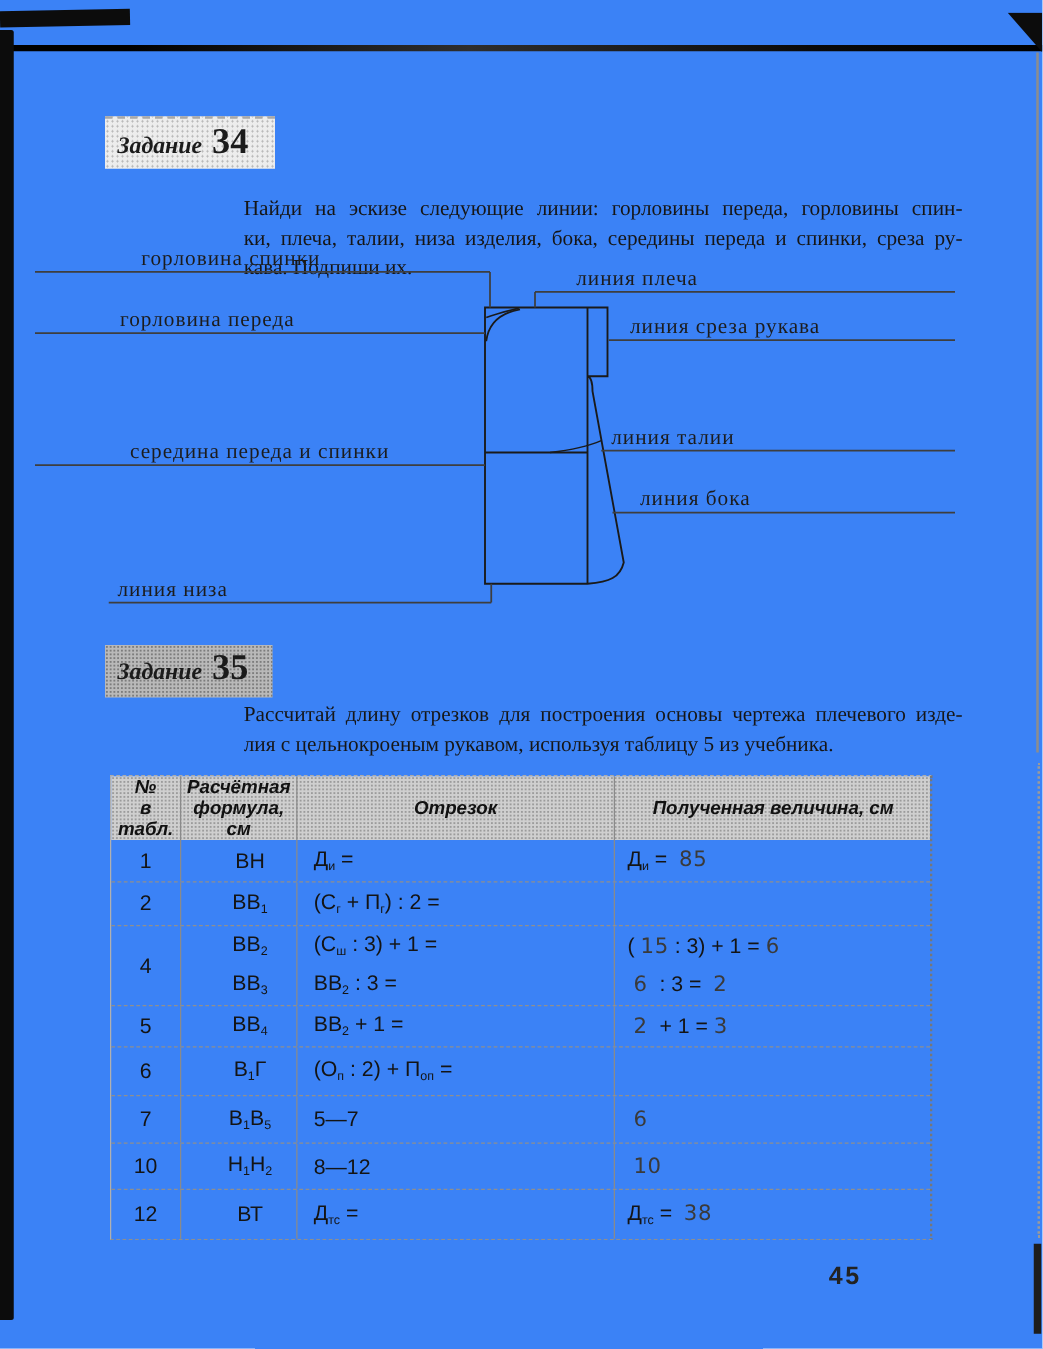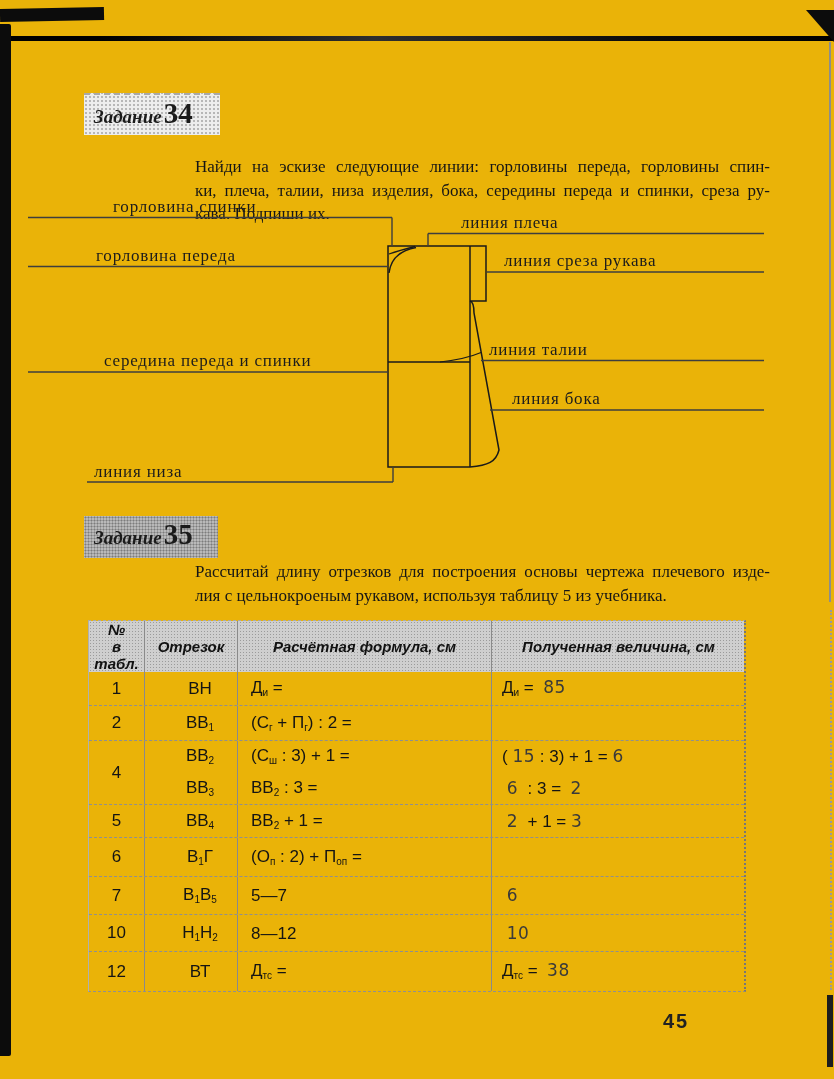--- a/index.html
+++ b/index.html
@@ -1,36 +1,36 @@
 <!DOCTYPE html>
 <html><head>
 <meta charset="utf-8">
 <style>
   html,body{margin:0;padding:0;background:#fff;}
-  #page{position:relative;width:834px;height:1079px;background:#eab308;overflow:hidden;
+  #page{position:relative;width:834px;height:1079px;background:#3b82f6;overflow:hidden;
         font-family:"Liberation Serif",serif;color:#1b1b1b;}
   
   .scan{position:absolute;background:#0c0c0c;}
   #top-bar{left:0;top:36px;width:834px;height:5px;
      background:linear-gradient(to right,#000 0 12%,#2e2e2e 45%,#0a0a0a 78%,#000);}
   #top-blob-left{left:0;top:8px;width:104px;height:13px;transform:rotate(-1.2deg);}
   #top-blob-right{left:806px;top:10px;width:28px;height:32px;clip-path:polygon(100% 0,0 0,100% 100%);}
   #left-bar{left:0;top:24px;width:11px;height:1032px;border-radius:0 2px 2px 0;}
   #right-line{left:829px;top:42px;width:2px;height:560px;background:#8d8d8d;}
   #right-dots{left:830px;top:610px;width:0;height:380px;border-right:2px dotted #9a9a9a;background:none;}
   #right-blob-bottom{left:827px;top:995px;width:6px;height:72px;background:#1d1d1d;}
   
   .badge{position:absolute;display:flex;align-items:baseline;padding:4px 8px 2px 10px;
      background-color:#ededed;
      background-image:radial-gradient(#b5b5b5 .7px,transparent 1px);background-size:4px 4px;}
   #badge34{left:84px;top:93px;width:118px;height:34px;border-top:2px dashed #a8a8a8;}
   #badge35{left:84px;top:516px;width:116px;height:36px;background-color:#b9b9b9;
      background-image:radial-gradient(#7c7c7c .9px,transparent 1.1px);background-size:3px 3px;}
   .badge .zl{font:italic 700 19px "Liberation Serif",serif;}
-  .badge .zn{font:600 29px "Liberation Serif",serif;margin-left:2px;line-height:1;}
+  .badge .zn{font:600 29px "Liberation Serif",serif;margin-left:8px;line-height:1;}
   
   .par{position:absolute;left:195px;width:575px;font:17px/23.5px "Liberation Serif",serif;color:#161616;}
   #par34{top:155px;}
   #par35{top:560px;}
   .par .jline{text-align:justify;text-align-last:justify;}
   
   #sketch{position:absolute;left:0;top:0;pointer-events:none;}
   #sketch text{font-family:"Liberation Serif",serif;font-size:17px;letter-spacing:.8px;fill:#1c1c1c;}
   
   #calc-table{position:absolute;left:88px;top:620px;width:658px;box-sizing:border-box;
@@ -124,24 +124,24 @@
       <div>лия с цельнокроеным рукавом, используя таблицу 5 из учебника.</div>
     </div>
 
   <div id="calc-table">
     <div class="trow" id="thead">
       <div class="cell vline">
         <span>№</span>
         <span>в табл.</span>
       </div>
       <div class="cell vline">
+        <span>Расчётная формула, см</span>
+      </div>
+      <div class="cell vline">
         <span>Отрезок</span>
-      </div>
-      <div class="cell vline">
-        <span>Расчётная формула, см</span>
       </div>
       <div class="cell">
         <span>Полученная величина, см</span>
       </div>
     </div>
     <div id="tbody">
         <div class="trow body-row" style="height: 33px;">
           <div class="cell vline num">1</div>
           <div class="cell colcell c-otr vline">
             <div class="cline"><span>ВН</span></div>

